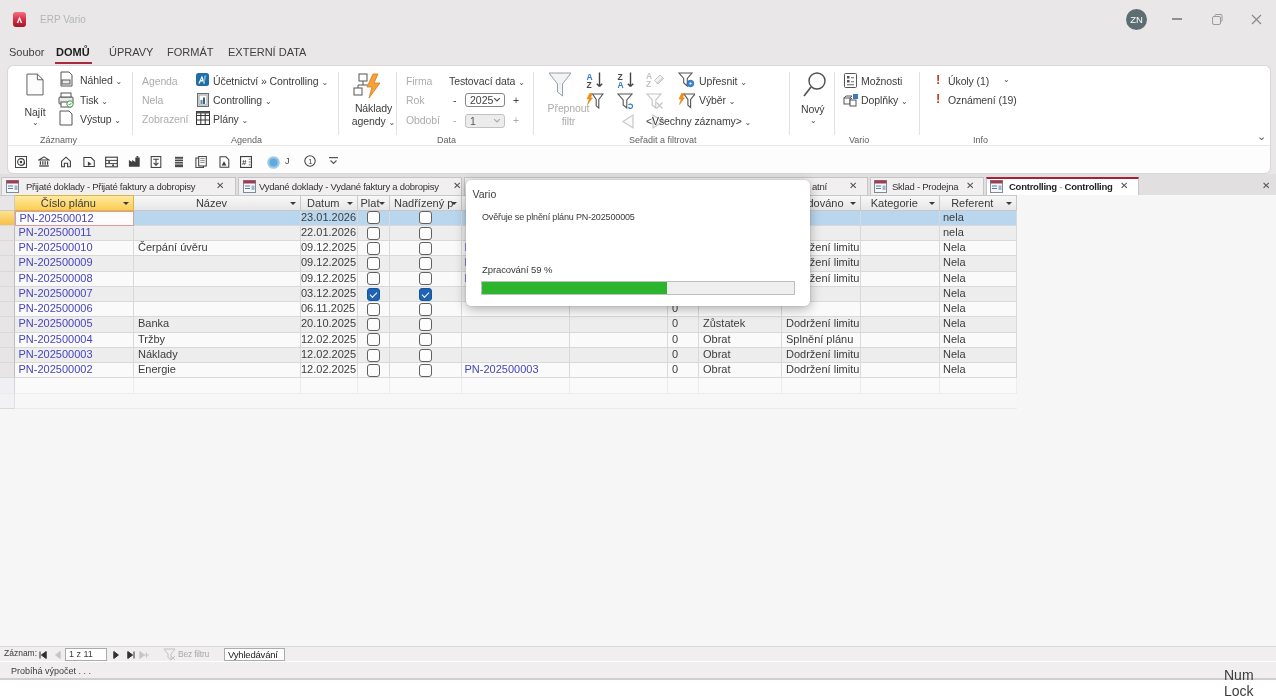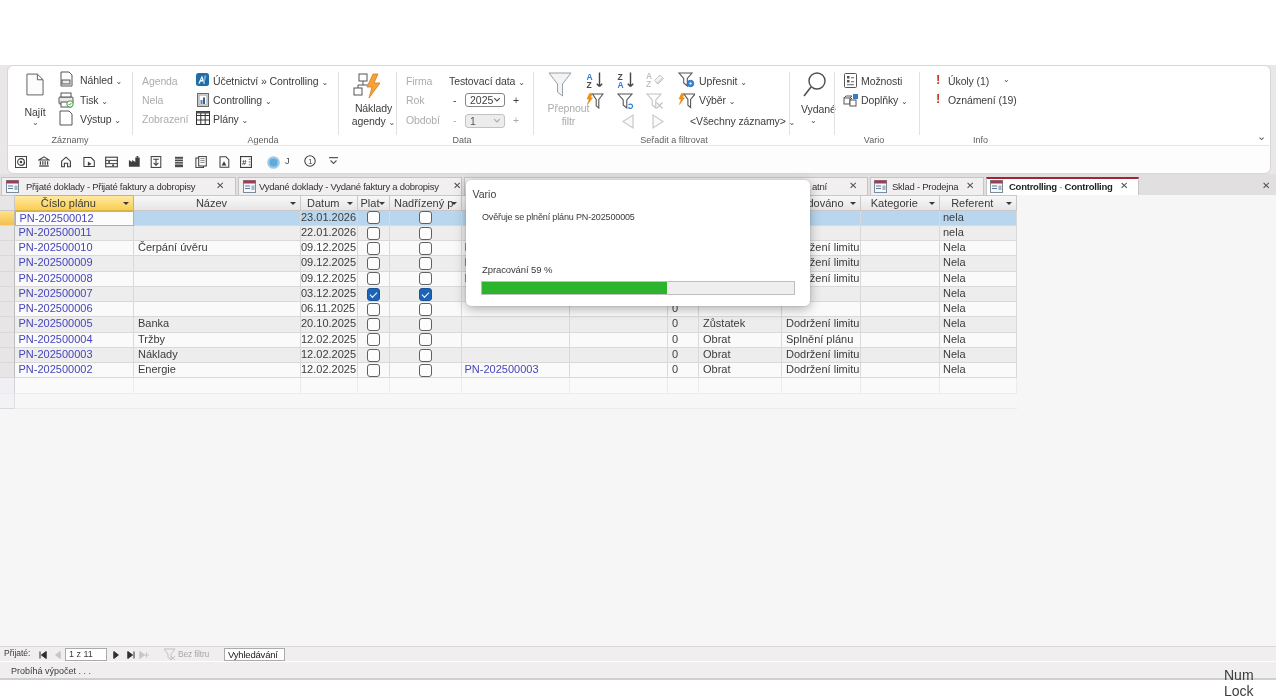--- a/index.html
+++ b/index.html
@@ -6,21 +6,21 @@
 #app{position:absolute;top:0;left:0;width:1276px;height:700px}
 .abs{position:absolute}
 
 #titlebar{position:absolute;top:0;left:0;width:1276px;height:40px;background:#e9e7e8}
 #menubar{position:absolute;top:40px;left:0;width:1276px;height:25px;background:#e9e7e8}
 .mi{position:absolute;top:6px;font-size:11px;color:#3f3f3f;white-space:nowrap}
 
 #ribbonbg{position:absolute;top:65px;left:0;width:1276px;height:110px;background:#e9e7e8}
 #ribbon{position:absolute;top:65px;left:7px;width:1264px;height:81px;background:#fff;border:1px solid #d8d6d7;border-bottom:1px solid #e8e6e7;border-radius:6px 6px 0 0}
 .rsep{position:absolute;top:6px;width:1px;height:63px;background:#e2e0e1}
-.glabel{position:absolute;top:68.5px;font-size:9px;color:#5f5f5f;text-align:center;white-space:nowrap}
+.glabel{position:absolute;top:68.5px;font-size:9px;color:#5f5f5f;white-space:nowrap}
 .rtext{position:absolute;font-size:10.5px;letter-spacing:-0.1px;color:#3d3d3d;white-space:nowrap}
 .rgray{position:absolute;font-size:10.5px;letter-spacing:-0.1px;color:#aeacad;white-space:nowrap}
 .chev{color:#4b4b4b;font-size:8px}
 
 #qat{position:absolute;top:146px;left:7px;width:1264px;height:28px;background:#fdfdfd;border:1px solid #d8d6d7;border-top:none;border-radius:0 0 6px 6px}
 
 #tabbar{position:absolute;top:174px;left:0;width:1276px;height:21px;background:#e1dfe0}
 .tab{position:absolute;top:2.5px;height:18.5px;background:#f1eff0;border:1px solid #c6c4c5;border-bottom:none;font-size:10px;color:#333;white-space:nowrap;overflow:hidden}
 .tabx{position:absolute;top:6px;font-size:10px;color:#4d4d4d}
 .tabtxt{position:absolute;top:6.5px;font-size:9.5px;letter-spacing:-0.25px;color:#333;white-space:nowrap}
@@ -57,21 +57,52 @@
 .cbc:after{content:"";position:absolute;left:2.5px;top:3px;width:6px;height:3px;border-left:1.5px solid #fff;border-bottom:1.5px solid #fff;transform:rotate(-45deg)}
 
 #navbar{position:absolute;top:646px;left:0;width:1276px;height:15px;background:#f0eeef;border-top:1px solid #dad8d9;font-size:8.5px;color:#3c3c3c}
 #statusbar{position:absolute;top:661px;left:0;width:1276px;height:19px;background:#f0eeef;border-top:1px solid #fff;border-bottom:2px solid #d0cecf;font-size:11px;color:#3c3c3c}
 
 #dlg{position:absolute;top:180px;left:466px;width:344px;height:126px;background:#fff;border-radius:5px;box-shadow:0 3px 12px rgba(0,0,0,0.30),0 0 2px rgba(0,0,0,0.18)}
 </style></head>
 <body>
 <div id="app">
 
-
+<div id="titlebar">
+  <svg class="abs" style="left:13px;top:12px" width="13" height="15" viewBox="0 0 13 15">
+        <defs>
+          <linearGradient id="rg" x1="0" y1="0" x2="0" y2="1">
+            <stop offset="0" stop-color="#f27183"></stop>
+            <stop offset="0.5" stop-color="#d92f44"></stop>
+            <stop offset="1" stop-color="#a31527"></stop>
+          </linearGradient>
+        </defs>
+        <rect x="0" y="0" width="13" height="15" rx="3" fill="url(#rg)"></rect>
+        <path d="M6.5 4.5 L9.3 11 H7.8 L6.5 7.8 L5.2 11 H3.7 Z" fill="#fff"></path>
+      </svg>
+  <div class="abs" style="left:40px;top:14px;font-size:10px;color:#b3b6b8">ERP Vario</div>
+  <div class="abs" style="left:1126px;top:9px;width:21px;height:21px;border-radius:50%;background:#5d6e72;color:#fff;font-size:9.5px;text-align:center;line-height:21px">ZN</div>
+  <div class="abs" style="left:1172px;top:18px;width:10px;height:1.5px;background:#8f8f8f"></div>
+  <svg class="abs" style="left:1212px;top:14px" width="11" height="11" viewBox="0 0 11 11">
+        <rect x="0.5" y="2.5" width="8" height="8" rx="1.5" fill="none" stroke="#9b9b9b"></rect>
+        <path d="M3 2.5 V1.5 a1 1 0 0 1 1-1 h5 a1 1 0 0 1 1 1 v5 a1 1 0 0 1 -1 1 h-1" fill="none" stroke="#9b9b9b"></path>
+      </svg>
+  <svg class="abs" style="left:1251px;top:14px" width="11" height="11" viewBox="0 0 11 11">
+        <path d="M1 1 L10 10 M10 1 L1 10" stroke="#8a8a8a" stroke-width="1.2"></path>
+      </svg>
+</div>
+
+<div id="menubar">
+  <div class="mi" style="left:9px">Soubor</div>
+  <div class="mi" style="left:56px;color:#1c1c1c;font-weight:bold">DOMŮ</div>
+  <div class="abs" style="left:55px;top:22px;width:37px;height:2px;background:#a8293c"></div>
+  <div class="mi" style="left:109px">ÚPRAVY</div>
+  <div class="mi" style="left:167px">FORMÁT</div>
+  <div class="mi" style="left:228px">EXTERNÍ DATA</div>
+</div>
 
 <div id="ribbonbg"></div>
 <div id="ribbon">
 
   <svg class="abs" style="left:18px;top:7px" width="18" height="23" viewBox="0 0 19 24">
         <path d="M1 1 H12 L18 7 V23 H1 Z" fill="#fcfcfc" stroke="#5a5a5a"></path>
         <path d="M12 1 V7 H18" fill="none" stroke="#5a5a5a"></path>
       </svg>
   <div class="rtext" style="left:7px;top:40px;width:40px;text-align:center">Najít</div>
   <div class="abs chev" style="left:24px;top:52px">⌄</div>
@@ -197,29 +228,29 @@
         <path d="M1 1 H14 L9.3 6.5 V14 L5.7 11 V6.5 Z" fill="#fff" stroke="#555" stroke-width="1.1"></path>
         <circle cx="12.5" cy="11.5" r="3.2" fill="#3a87d8" stroke="#2a70c2"></circle>
         <circle cx="12.5" cy="11.5" r="1.1" fill="#fff"></circle>
       </svg>
   <div class="rtext" style="left:691px;top:9px">Upřesnit <span class="chev">⌄</span></div>
   <svg class="abs" style="left:670px;top:27px" width="17" height="16" viewBox="0 0 17 16">
         <path d="M6 1 H17 L12.6 6.5 V14.5 L9.9 12.3 V6.5 Z" fill="#fff" stroke="#555" stroke-width="1.1"></path>
         <path d="M3.5 0.5 L1 6 H3.2 L1.5 11.5 L6.5 4.8 H4.4 L6.5 0.5 Z" fill="#f0920f" stroke="#d57e1a" stroke-width="0.5"></path>
       </svg>
   <div class="rtext" style="left:691px;top:28px">Výběr <span class="chev">⌄</span></div>
-  <div class="rtext" style="left:682px;top:49px">&lt;Všechny záznamy&gt; <span class="chev">⌄</span></div>
+  <div class="rtext" style="left:638px;top:49px">&lt;Všechny záznamy&gt; <span class="chev">⌄</span></div>
   <div class="glabel" style="left:621px;width:90px">Seřadit a filtrovat</div>
   <div class="rsep" style="left:781px"></div>
 
   <svg class="abs" style="left:793px;top:5px" width="28" height="28" viewBox="0 0 28 28">
         <circle cx="16" cy="10" r="8" fill="none" stroke="#4f4f4f" stroke-width="1.4"></circle>
         <path d="M10 16 L3 25" stroke="#4f4f4f" stroke-width="1.6"></path>
       </svg>
-  <div class="rtext" style="left:793px;top:37px">Vydané</div>
+  <div class="rtext" style="left:793px;top:37px">Nový</div>
   <div class="abs chev" style="left:802px;top:50px">⌄</div>
   <div class="rsep" style="left:826px"></div>
 
   <svg class="abs" style="left:836px;top:7px" width="13" height="15" viewBox="0 0 13 15">
         <rect x="0.5" y="0.5" width="12" height="14" rx="1" fill="#fff" stroke="#555"></rect>
         <rect x="3" y="3" width="2.5" height="2.5" fill="#555"></rect>
         <rect x="3" y="7" width="2.5" height="2.5" fill="#555"></rect>
         <rect x="7" y="4" width="3" height="1.3" fill="#888"></rect>
         <rect x="7" y="8" width="3" height="1.3" fill="#888"></rect>
         <rect x="3" y="11" width="7" height="1.3" fill="#888"></rect>
@@ -597,21 +628,21 @@
           <div class="c12"></div>
         </div>
     <div class="r nr2">
           <div class="sel" style="background:#f2f1f4 !important;border-right:1px solid #e2e1e2 !important"></div>
           <div style="width:1002px;border-right:none;border-bottom:1px solid #eceaeb"></div>
         </div>
   </div>
 </div>
 
 <div id="navbar">
-  <div class="abs" style="left:4px;top:1px">Přijaté:</div>
+  <div class="abs" style="left:4px;top:1px">Záznam:</div>
   <svg class="abs" style="left:39px;top:3.5px" width="8" height="8" viewBox="0 0 8 8">
         <path d="M1 0.5 V7.5 M7.2 0.5 V7.5 L2.4 4 Z" fill="#2f2f2f" stroke="#2f2f2f"></path>
       </svg>
   <svg class="abs" style="left:55px;top:3.5px" width="6" height="8" viewBox="0 0 6 8">
         <path d="M5.2 0.5 V7.5 L0.6 4 Z" fill="#c6c6c6" stroke="#c6c6c6"></path>
       </svg>
   <div class="abs" style="left:65px;top:1px;width:42px;height:13px;background:#fff;border:1px solid #ababab;font-size:9px;line-height:11px;padding-left:3px">1 z 11</div>
   <svg class="abs" style="left:112.5px;top:3.5px" width="6" height="8" viewBox="0 0 6 8">
         <path d="M0.8 0.5 V7.5 L5.4 4 Z" fill="#2f2f2f" stroke="#2f2f2f"></path>
       </svg>

